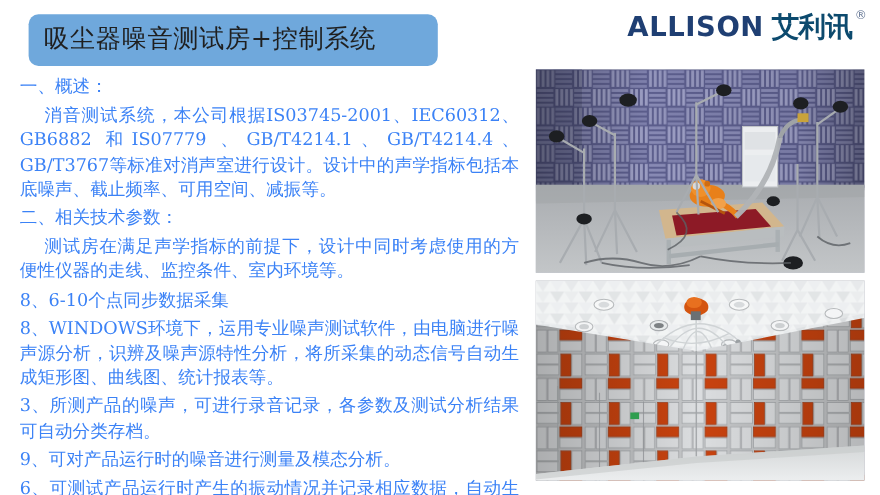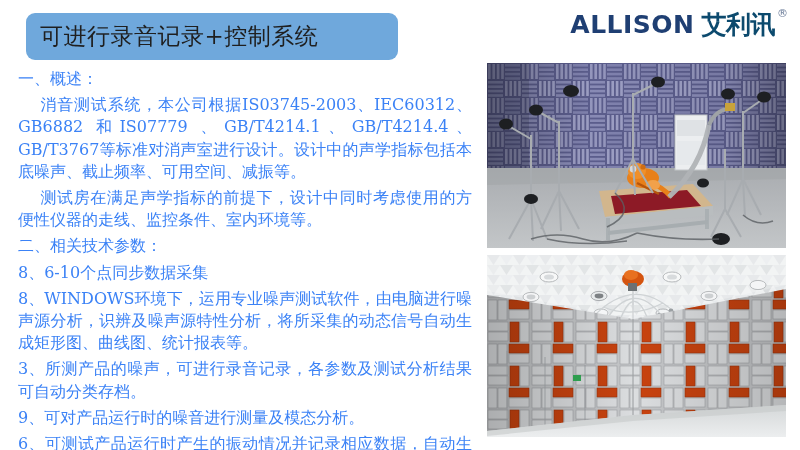--- a/index.html
+++ b/index.html
@@ -115,33 +115,33 @@
     height: 182px;
   }
   .photo svg { display: block; width: 100%; height: 100%; }
 </style>
 </head>
 <body>
 
 <div id="slide">
 
   <div id="title-box" style="background: rgb(111, 168, 220);"></div>
-  <div id="title-text">可进行录音记录+控制系统</div>
+  <div id="title-text">吸尘器噪音测试房+控制系统</div>
 
   <div id="logo">
     <span id="logo-latin" style="color: rgb(31, 63, 115); text-align: right;">ALLISON</span>
     <span id="logo-cjk" style="color: #0c4a6e;">艾利讯</span>
     <span id="logo-reg">®</span>
   </div>
 
   <div id="body-text">
     <p class="para">一、概述：</p>
-    <p class="para indent">消音测试系统，本公司根据IS03745-2003、IEC60312、GB6882 和IS07779 、GB/T4214.1、GB/T4214.4、 GB/T3767等标准对消声室进行设计。设计中的声学指标包括本底噪声、截止频率、可用空间、减振等。</p>
+    <p class="para indent">消音测试系统，本公司根据IS03745-2001、IEC60312、GB6882 和IS07779 、GB/T4214.1、GB/T4214.4、 GB/T3767等标准对消声室进行设计。设计中的声学指标包括本底噪声、截止频率、可用空间、减振等。</p>
+    <p class="para">二、相关技术参数：</p>
     <p class="para indent">测试房在满足声学指标的前提下，设计中同时考虑使用的方便性仪器的走线、监控条件、室内环境等。</p>
-    <p class="para">二、相关技术参数：</p>
     <p class="para">8、6-10个点同步数据采集</p>
     <p class="para">8、WINDOWS环境下，运用专业噪声测试软件，由电脑进行噪声源分析，识辨及噪声源特性分析，将所采集的动态信号自动生成矩形图、曲线图、统计报表等。</p>
     <p class="para">3、所测产品的噪声，可进行录音记录，各参数及测试分析结果可自动分类存档。</p>
     <p class="para">9、可对产品运行时的噪音进行测量及模态分析。</p>
     <p class="para">6、可测试产品运行时产生的振动情况并记录相应数据，自动生成曲线图、统计报表等。</p>
   </div>
 
   <div class="photo" id="photo-top">
     <svg viewBox="0 0 299 185" preserveAspectRatio="none">
       <defs>

